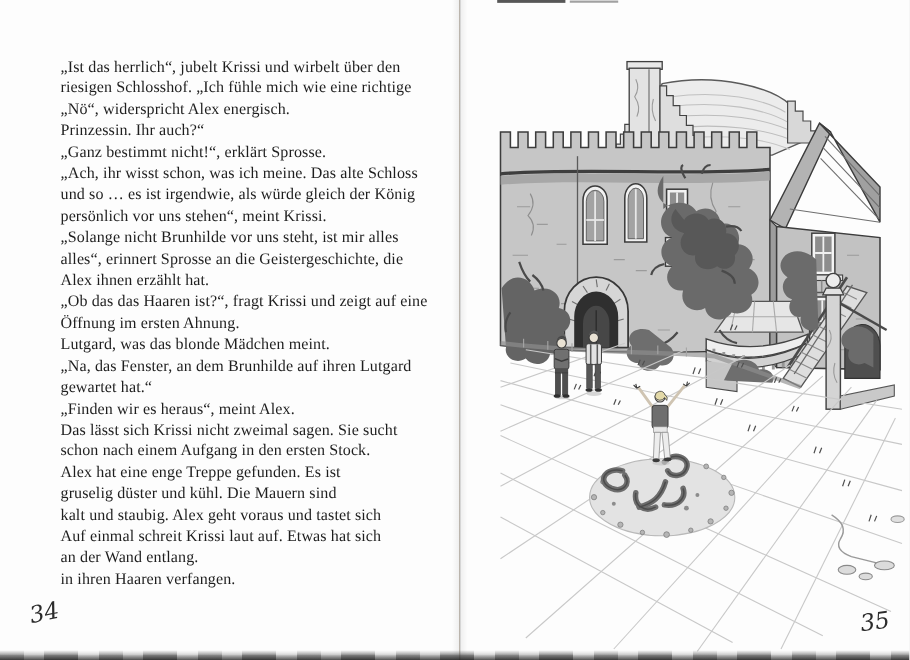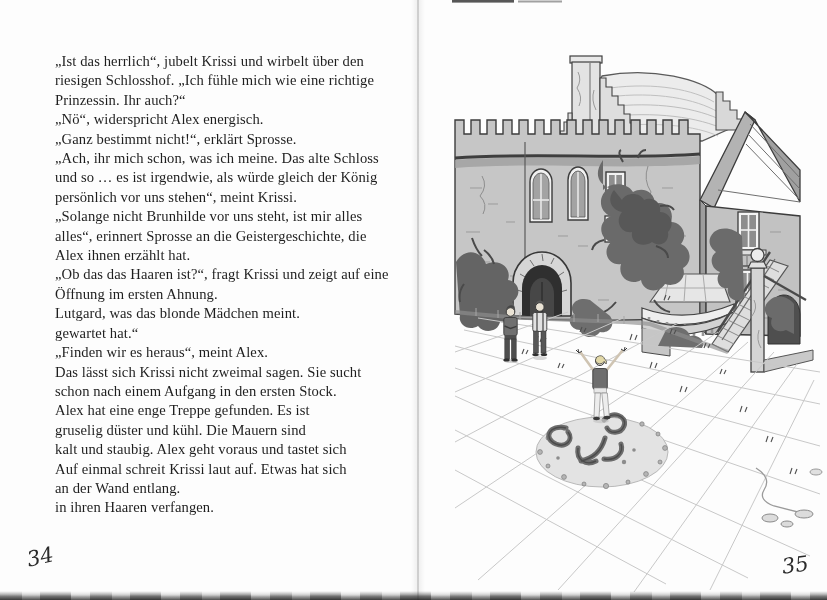--- a/index.html
+++ b/index.html
@@ -51,32 +51,33 @@
 </style>
 </head>
 <body>
 
 <div class="book">
 
   <div class="page page-left">
     <div class="text-block">
         <div class="text-line">„Ist das herrlich“, jubelt Krissi und wirbelt über den</div>
         <div class="text-line">riesigen Schlosshof. „Ich fühle mich wie eine richtige</div>
+        <div class="text-line">„Nö“, widerspricht Alex energisch.</div>
         <div class="text-line">Prinzessin. Ihr auch?“</div>
-        <div class="text-line">„Nö“, widerspricht Alex energisch.</div>
         <div class="text-line">„Ganz bestimmt nicht!“, erklärt Sprosse.</div>
-        <div class="text-line">„Ach, ihr mich schon, was ich meine. Das alte Schloss</div>
+        <div class="text-line">„Ach, ihr wisst schon, was ich meine. Das alte Schloss</div>
         <div class="text-line">und so … es ist irgendwie, als würde gleich der König</div>
         <div class="text-line">persönlich vor uns stehen“, meint Krissi.</div>
         <div class="text-line">„Solange nicht Brunhilde vor uns steht, ist mir alles</div>
         <div class="text-line">alles“, erinnert Sprosse an die Geistergeschichte, die</div>
         <div class="text-line">Alex ihnen erzählt hat.</div>
         <div class="text-line">„Ob das das Haaren ist?“, fragt Krissi und zeigt auf eine</div>
         <div class="text-line">Öffnung im ersten Ahnung.</div>
         <div class="text-line">Lutgard, was das blonde Mädchen meint.</div>
+        <div class="text-line">„Na, das Fenster, an dem Brunhilde auf ihren Lutgard</div>
         <div class="text-line">gewartet hat.“</div>
         <div class="text-line">„Finden wir es heraus“, meint Alex.</div>
         <div class="text-line">Das lässt sich Krissi nicht zweimal sagen. Sie sucht</div>
         <div class="text-line">schon nach einem Aufgang in den ersten Stock.</div>
         <div class="text-line">Alex hat eine enge Treppe gefunden. Es ist</div>
         <div class="text-line">gruselig düster und kühl. Die Mauern sind</div>
         <div class="text-line">kalt und staubig. Alex geht voraus und tastet sich</div>
         <div class="text-line">Auf einmal schreit Krissi laut auf. Etwas hat sich</div>
         <div class="text-line">an der Wand entlang.</div>
         <div class="text-line">in ihren Haaren verfangen.</div>

